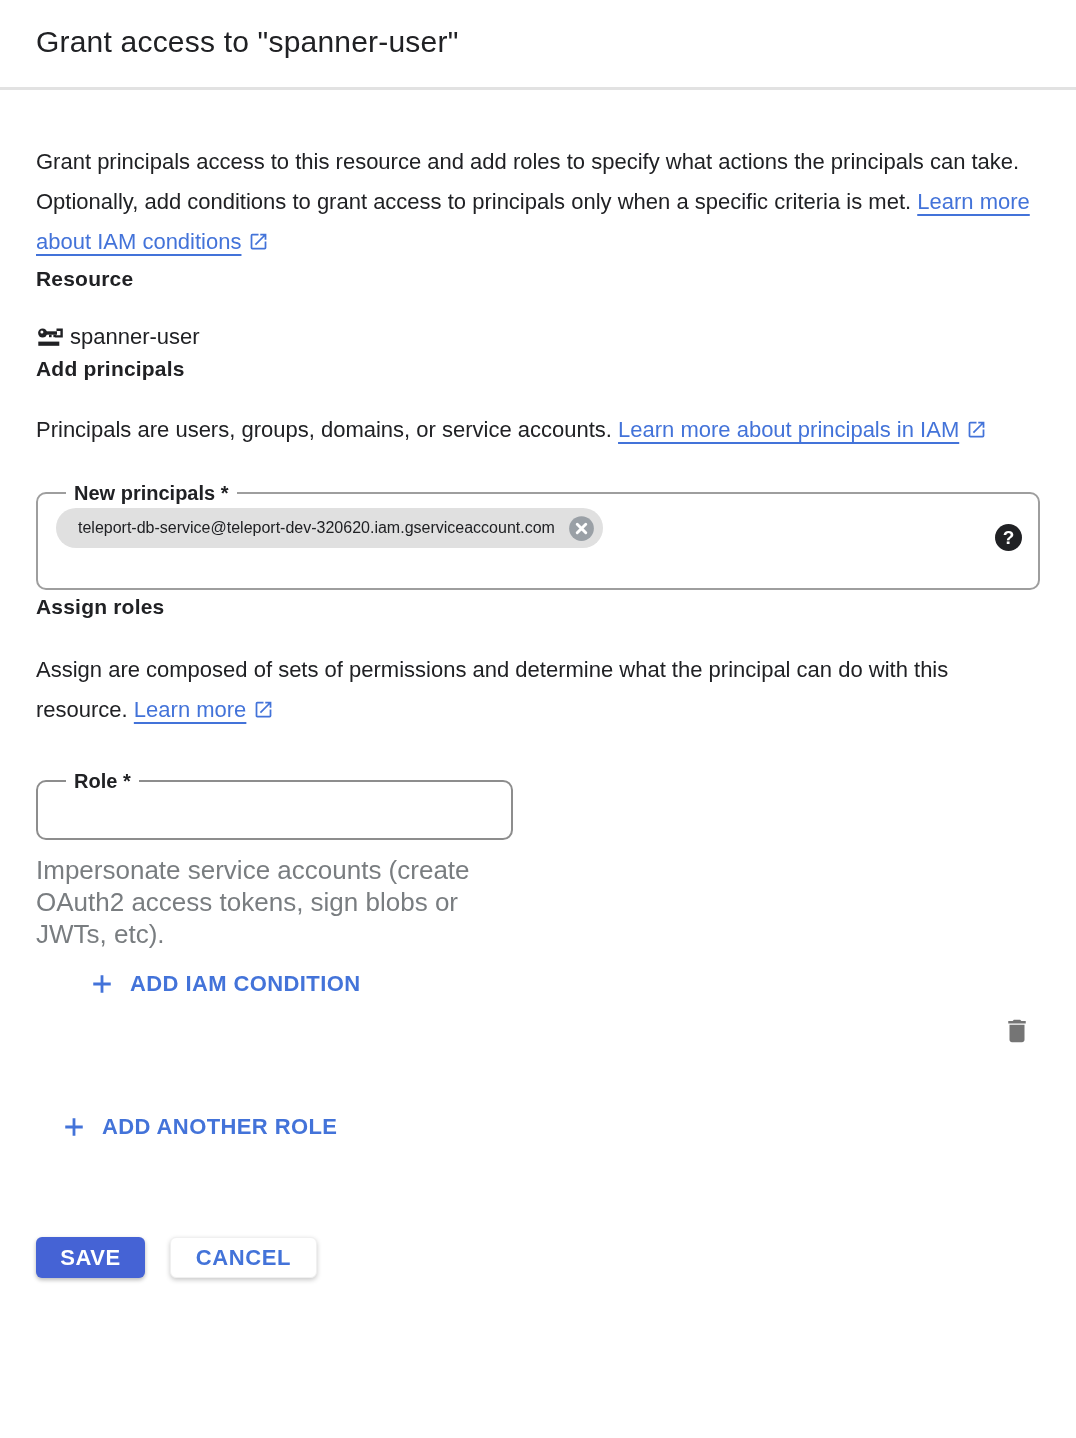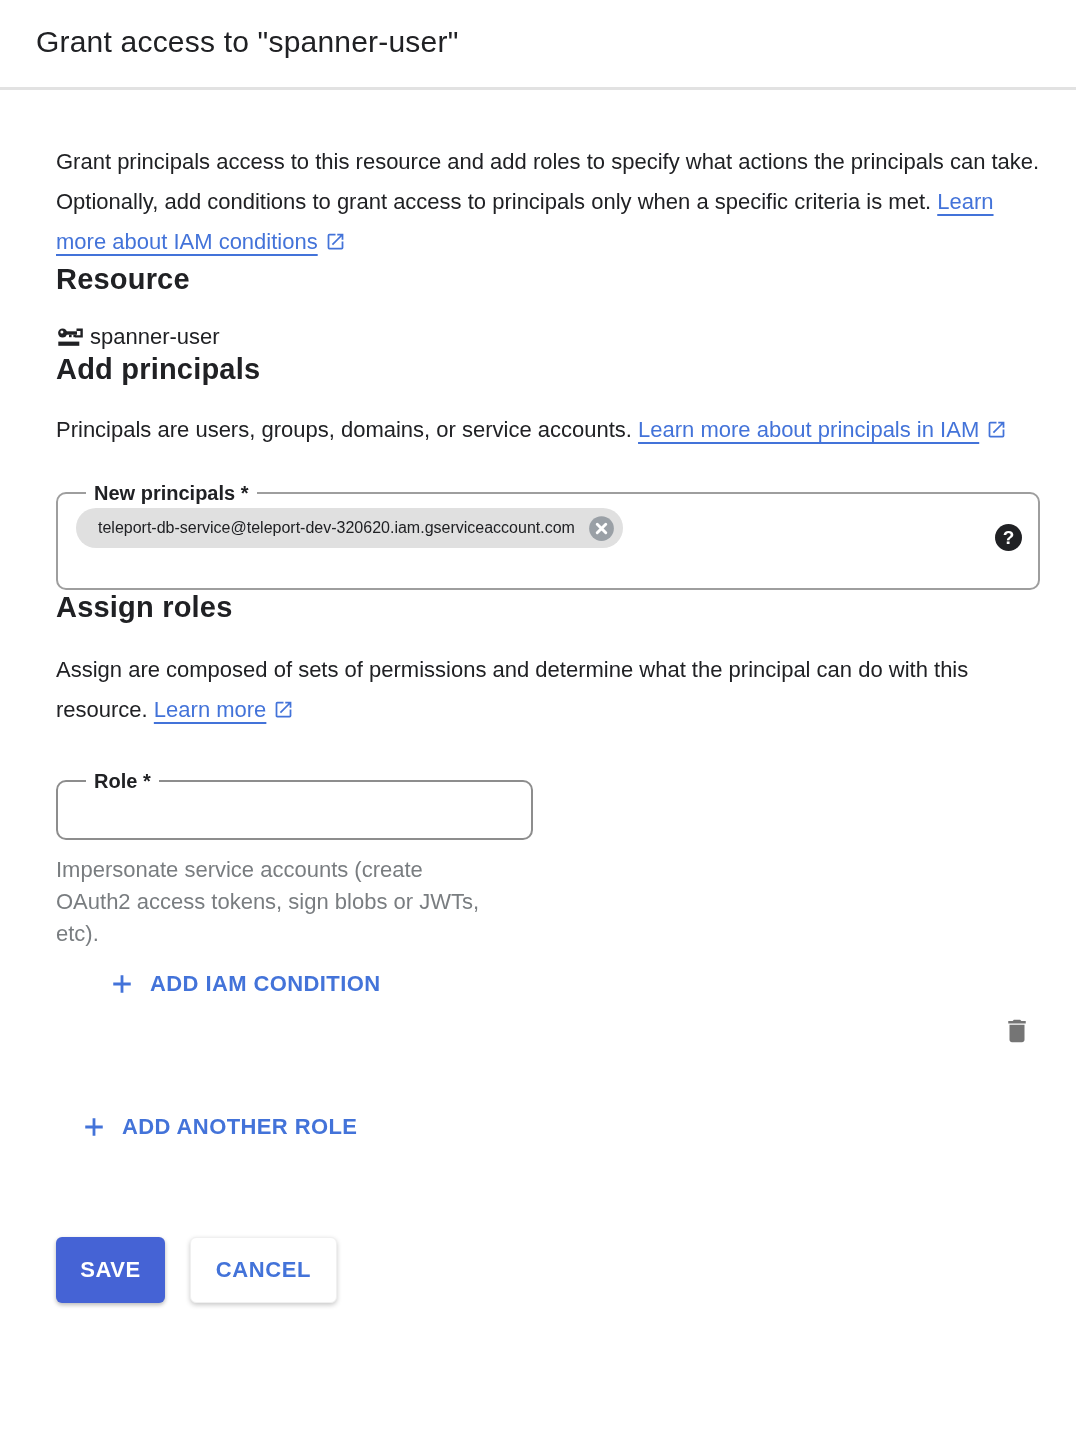--- a/index.html
+++ b/index.html
@@ -4,28 +4,28 @@
 <style>
   * { box-sizing: border-box; }
   html,body { margin:0; padding:0; }
   body {
     width:1076px; height:1438px; overflow:hidden;
     background:#ffffff; color:#202124;
     font-family:"Liberation Sans", sans-serif;
   }
   .dialog-header { padding:20px 36px 0 36px; height:90px; border-bottom:3px solid #e2e2e2; }
   .dialog-header h1 { margin:0; font-size:30px; font-weight:400; line-height:44px; color:#202124; letter-spacing:0.2px; }
-  .content { padding:0 36px;margin-left:20px; }
+  .content { padding:0 36px; }
   p { margin:0; }
   .body-text { font-size:22px; line-height:40px; color:#202124; }
   .intro { margin-top:52px; }
   a.link { color:#4373d9; text-decoration:none; cursor:pointer; }
   a.link .u { text-decoration:underline; text-underline-offset:5px; text-decoration-thickness:2px; }
   .launch-icon { vertical-align:-3px; margin-left:7px; }
-  h2.section-heading { margin:0; font-size:29px; font-weight:700; line-height:34px; color:#202124; letter-spacing:0.2px; }
+  h2.section-heading { margin:0; font-size:21px; font-weight:700; line-height:34px; color:#202124; letter-spacing:0.2px; }
   .h-resource { margin-top:56px; }
   .h-principals { margin-top:60px; }
   .h-roles { margin-top:64px; }
   .resource-row { margin-top:26px; display:flex; align-items:center; gap:4px; font-size:22px; }
   .principals-text { margin-top:24px; }
   .roles-text { margin-top:26px; }
 
   fieldset { border:2px solid #9e9e9e; border-radius:10px; margin:0; }
   legend { font-size:20px; font-weight:700; color:#202124; padding:0 8px; margin-left:10px; line-height:22px; }
 
@@ -39,33 +39,33 @@
                display:flex; align-items:center; justify-content:center; font-size:19px; font-weight:700; cursor:pointer; flex:0 0 auto; }
   .help-icon::before { content:"?"; }
   .principals-body .help-icon { margin-top:18px; }
 
   .role-row { margin-top:40px; display:flex; align-items:flex-start;flex-direction:column; }
   .role-col { width:477px; flex:0 0 auto; }
   .role-fieldset { height:70px; border-color:#8d8d8d; padding:0 14px 0 18px; cursor:pointer; }
   .role-value-row { display:flex; align-items:center; justify-content:space-between; margin-top:3px; font-size:22px; color:#202124; }
   .caret-down { width:0; height:0; border-left:9px solid transparent; border-right:9px solid transparent;
                 border-top:11px solid #202124; margin-right:10px; }
-  .role-desc { margin-top:14px; width:445px; font-size:22px; line-height:32px; color:#797d80; }
+  .role-desc { margin-top:14px; width:445px; font-size:26px; line-height:32px; color:#797d80; }
 
   .cond-col { margin-left:36px; flex:1 1 auto; }
   .cond-label-row { display:flex; align-items:center; gap:16px; font-size:22px; font-weight:700; color:#202124; }
   .text-btn { display:inline-flex; align-items:center; gap:14px; border:none; background:transparent; padding:0;
               color:#4373d9; font-family:"Liberation Sans", sans-serif; font-size:22px; font-weight:700;
               letter-spacing:0.4px; cursor:pointer; }
   .add-cond-btn { margin-top:20px; margin-left:16px; }
   .trash-btn { margin-left:auto; margin-top:14px; margin-right:8px; border:none; background:transparent; padding:0; cursor:pointer; }
   .add-role-btn { margin-top:64px; margin-left:24px; }
 
   .actions { margin-top:92px; display:flex; gap:25px; }
-  .btn { height:66px; border-radius:6px; font-family:"Liberation Sans", sans-serif; font-size:22px; font-weight:700;
+  .btn { height:41px; border-radius:6px; font-family:"Liberation Sans", sans-serif; font-size:22px; font-weight:700;
          letter-spacing:0.6px; cursor:pointer; }
   .save-btn { width:109px; background:#4563d5; color:#ffffff; border:none; box-shadow:0 2px 4px rgba(0,0,0,0.28); }
   .cancel-btn { width:147px; background:#ffffff; color:#4373d9; border:1px solid #f0f0f0; box-shadow:0 2px 5px rgba(0,0,0,0.22); }
 </style>
 </head>
 <body>
 
 <div class="page">
 
   <div class="dialog-header">

